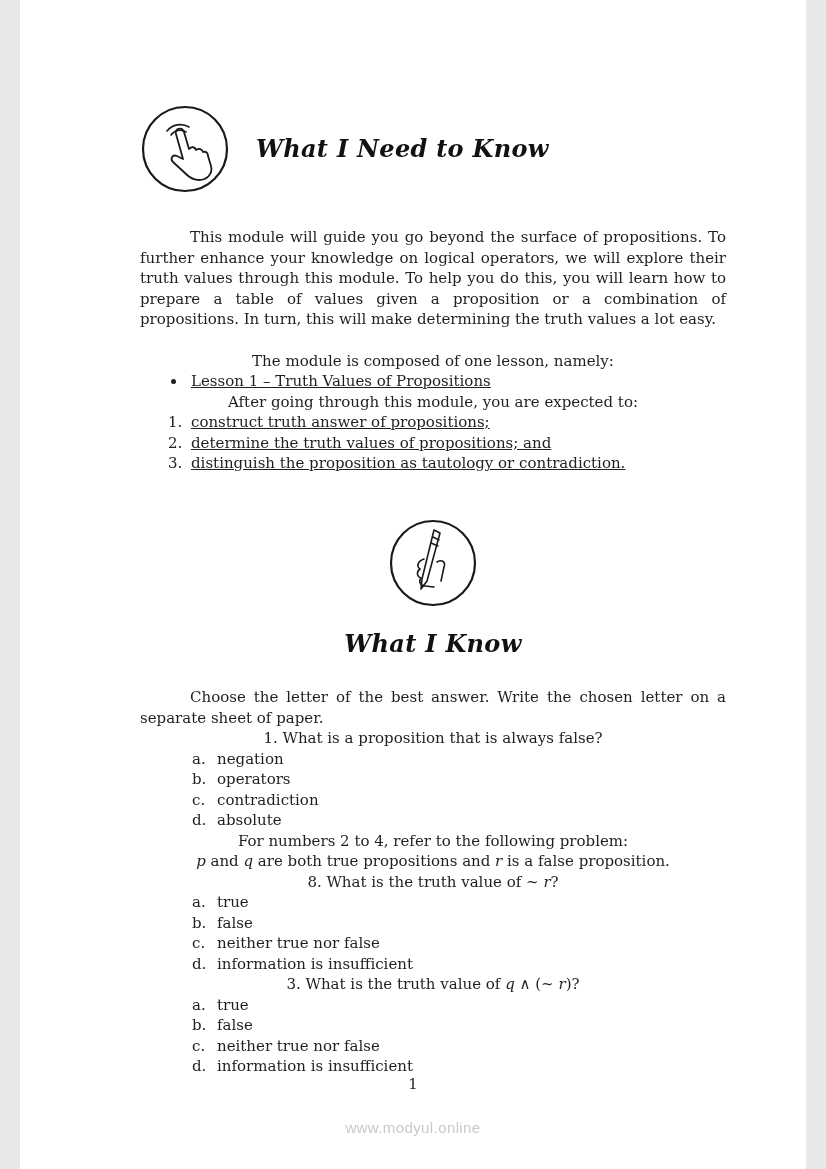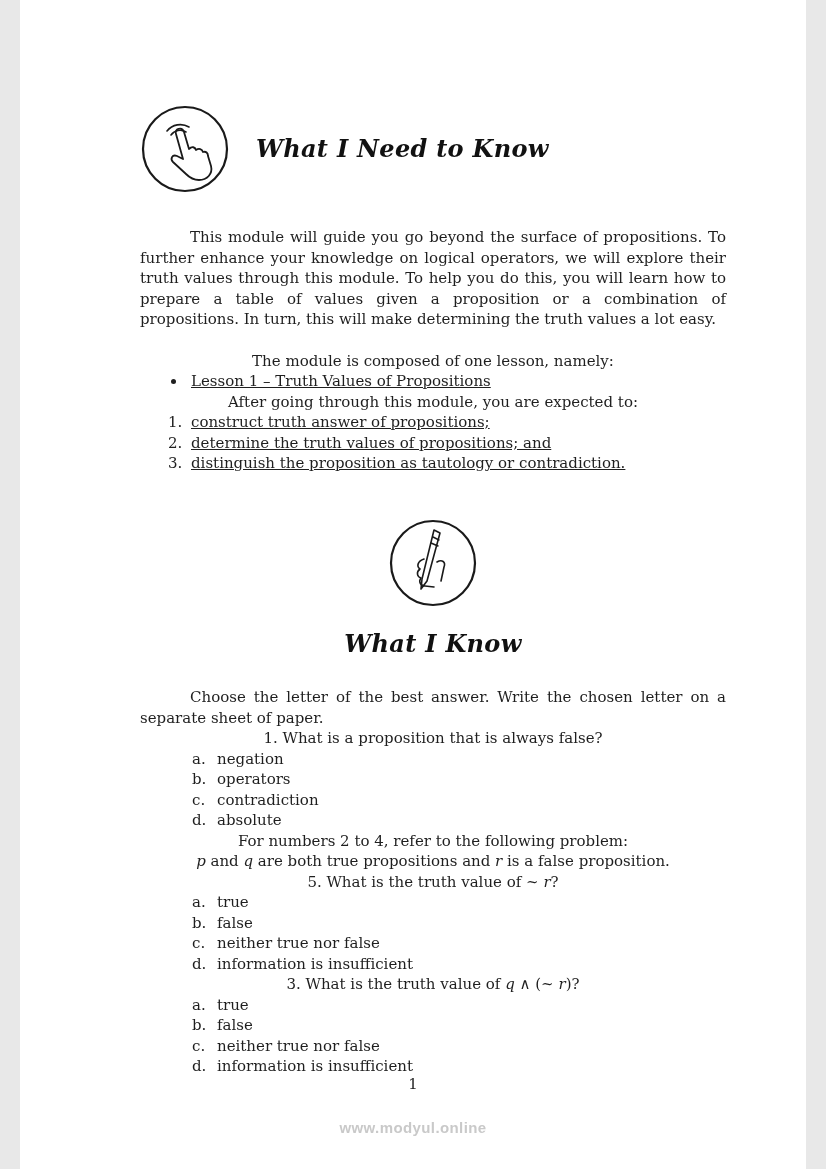--- a/index.html
+++ b/index.html
@@ -47,21 +47,20 @@
     position: absolute; left: 0; right: 0; top: 1074px;
     text-align: center; font-size: 15px; color: #1f1f1f;
   }
   .watermark {
     position: absolute; left: 0; right: 0; top: 1118px;
     text-align: center;
     font-family: "Liberation Sans", sans-serif;
     font-size: 15px;
     letter-spacing: 0.4px;
     color: #c9c9c9;
-    font-weight: bold;
   }
 </style>
 </head>
 <body>
 
 <div class="page">
 
   <div class="banner banner-1">
     <div class="icon-circle">
       <svg viewBox="0 0 90 90" fill="none" stroke="#1a1a1a" stroke-linecap="round" stroke-linejoin="round">
@@ -110,21 +109,21 @@
   <div class="options">
     <div class="option"><span class="letter">a.</span><span>negation</span></div>
     <div class="option"><span class="letter">b.</span><span>operators</span></div>
     <div class="option"><span class="letter">c.</span><span>contradiction</span></div>
     <div class="option"><span class="letter">d.</span><span>absolute</span></div>
   </div>
 
   <p class="mt-gap">For numbers 2 to 4, refer to the following problem:</p>
   <p><span class="var">p</span><span> and </span><span class="var">q</span><span> are both true propositions and </span><span class="var">r</span><span> is a false proposition.</span></p>
 
-  <p class="mt-gap"><span>5. What is the truth value of ~ </span><span class="var">r</span><span>?</span></p>
+  <p class="mt-gap"><span>8. What is the truth value of ~ </span><span class="var">r</span><span>?</span></p>
   <div class="options">
     <div class="option"><span class="letter">a.</span><span>true</span></div>
     <div class="option"><span class="letter">b.</span><span>false</span></div>
     <div class="option"><span class="letter">c.</span><span>neither true nor false</span></div>
     <div class="option"><span class="letter">d.</span><span>information is insufficient</span></div>
   </div>
 
   <p class="mt-gap"><span>3. What is the truth value of </span><span class="var">q</span><span> ∧ (~ </span><span class="var">r</span><span>)?</span></p>
   <div class="options">
     <div class="option"><span class="letter">a.</span><span>true</span></div>

